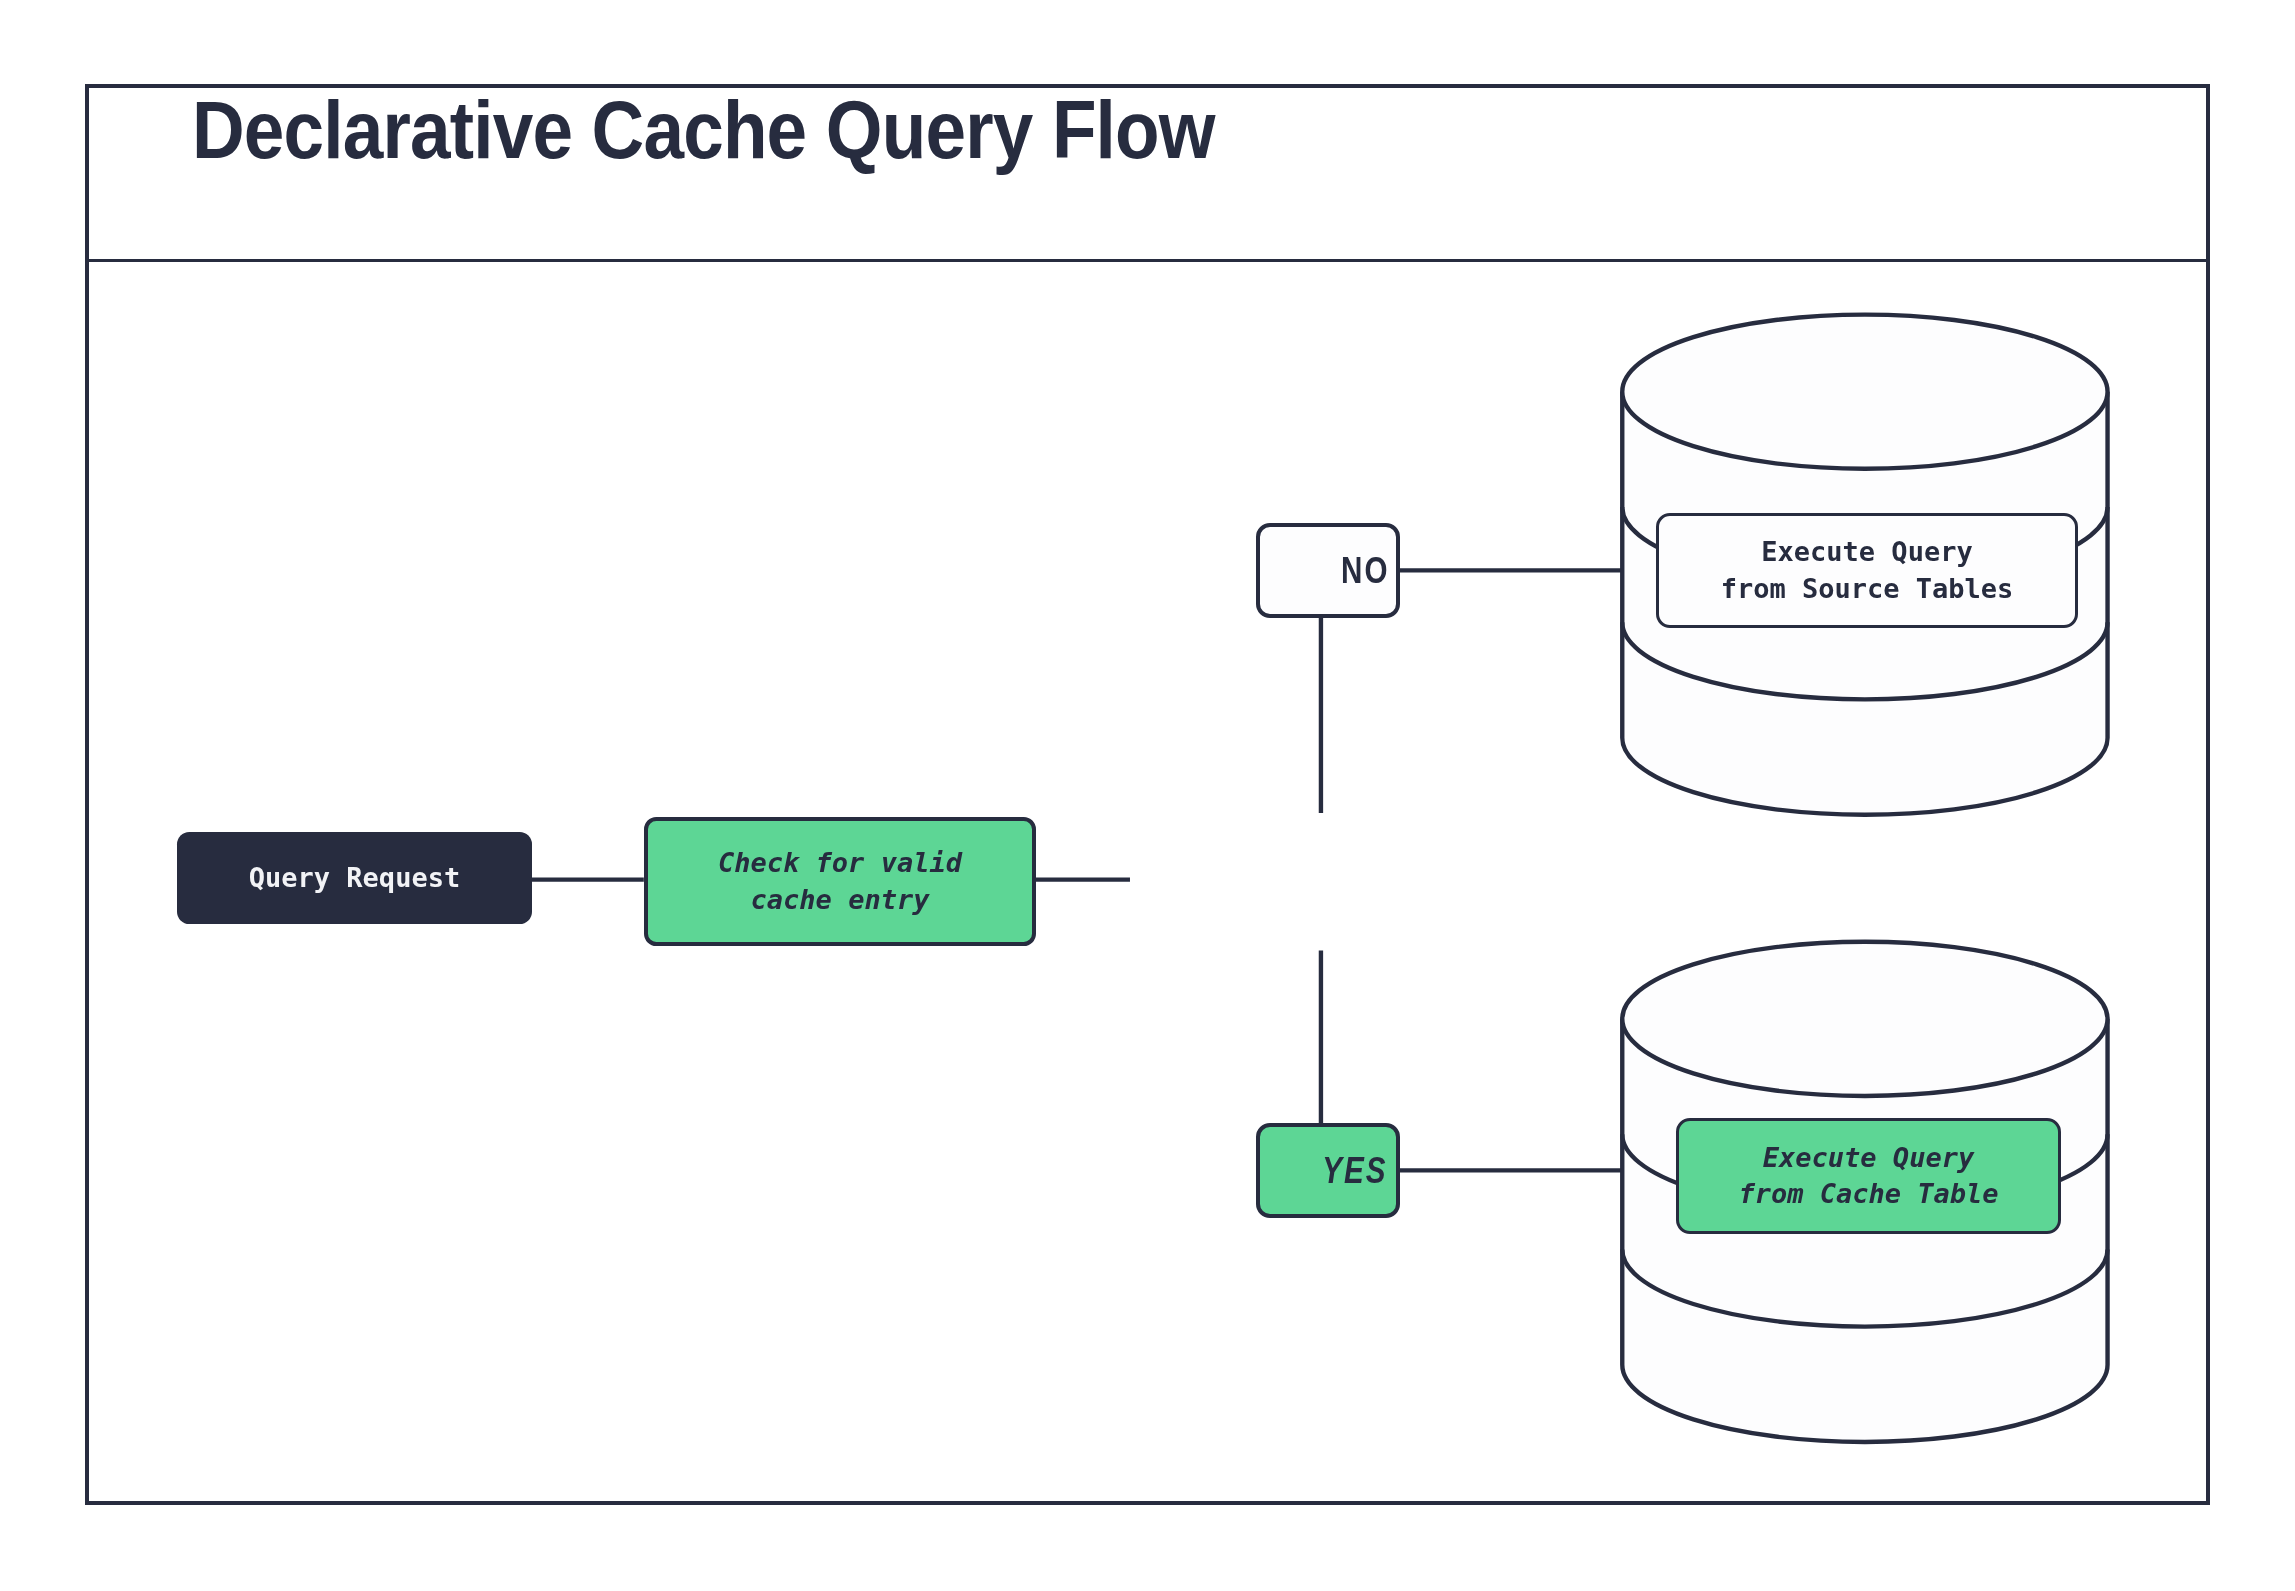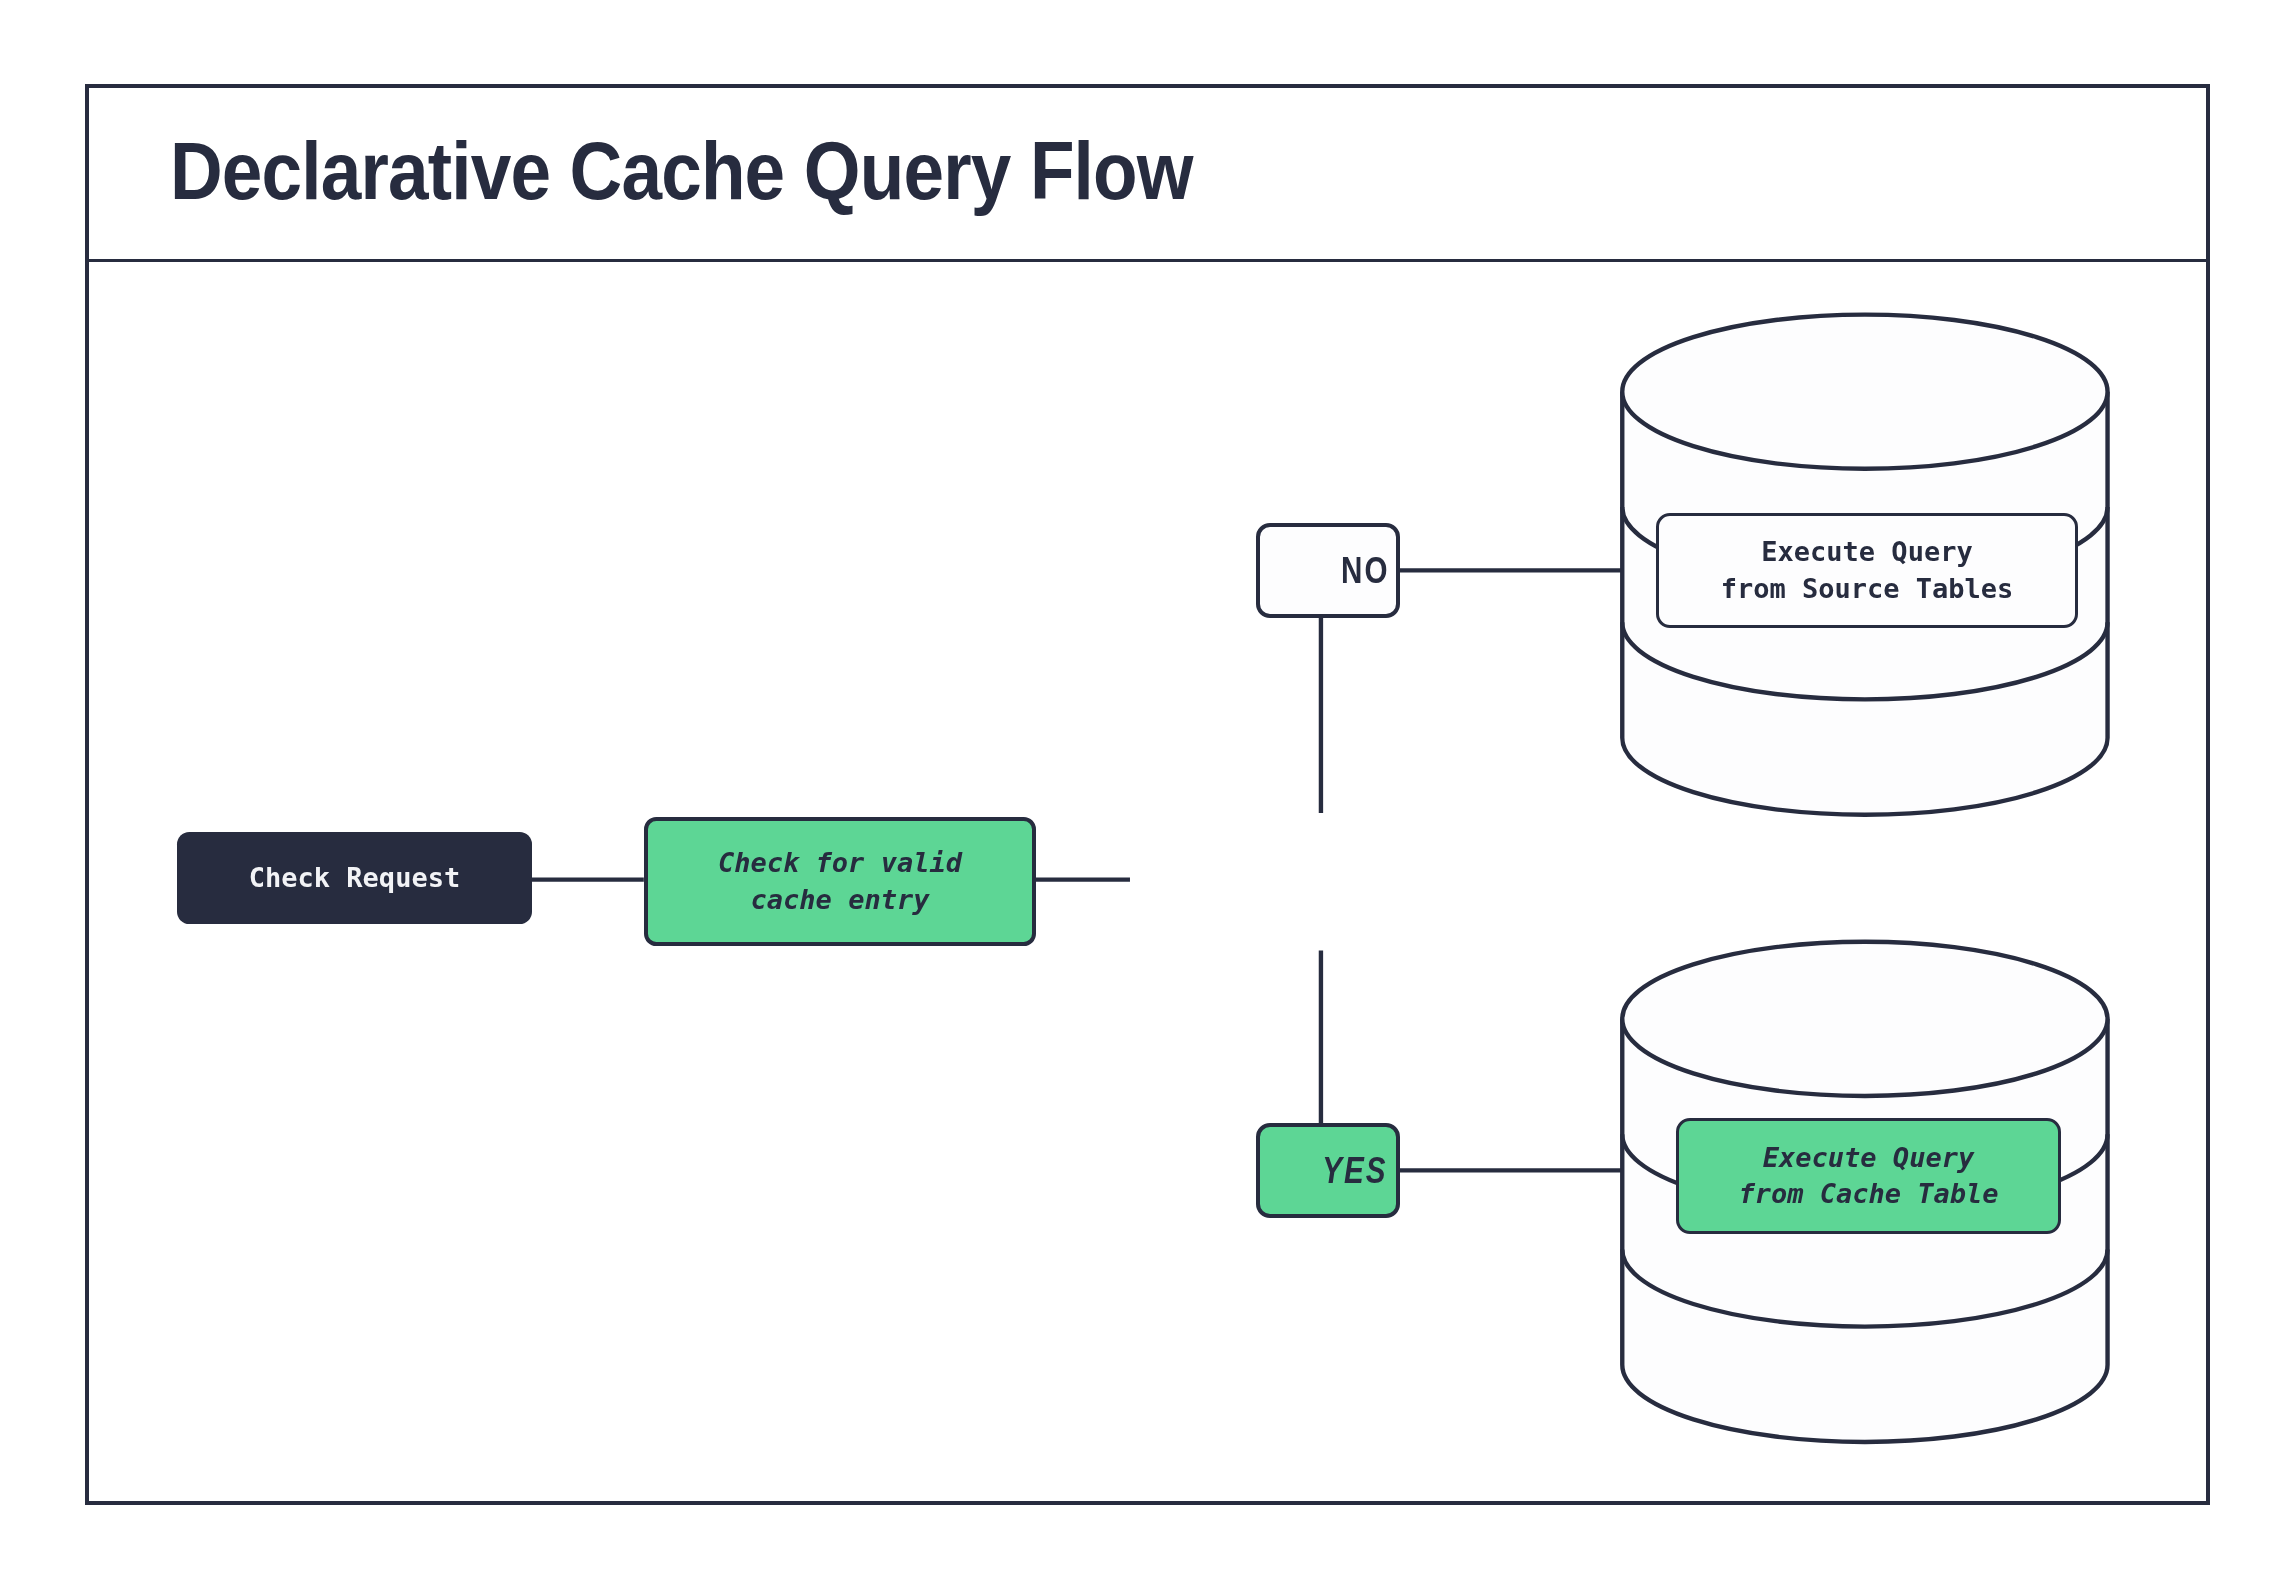--- a/index.html
+++ b/index.html
@@ -19,22 +19,22 @@
     box-sizing: border-box;
     background: transparent;
   }
   .titlebar {
     position: absolute;
     left: 85px; top: 84px;
     width: 2125px; height: 178px;
     box-sizing: border-box;
     border-bottom: 3.5px solid #272C3F;
     display: flex;
-    align-items: center;
-    padding-left: 85px;
+    align-items: flex-start;
+    padding-left: 107px;
   }
   .title-text {
     display: inline-block;
     font-family: "Liberation Sans", sans-serif;
     font-weight: 700;
     font-size: 81px;
     color: #272C3F;
     letter-spacing: -0.9px;
     transform: scaleX(0.9);
     transform-origin: left center;
@@ -114,21 +114,21 @@
 
       <g>
         <path d="M1852 1163 L1852 1558 A277 88 0 0 0 2406 1558 L2406 1163" fill="#FDFDFE"></path>
         <path d="M1852 1294.7 A277 88 0 0 0 2406 1294.7"></path>
         <path d="M1852 1426.3 A277 88 0 0 0 2406 1426.3"></path>
         <ellipse cx="2129" cy="1163" rx="277" ry="88" fill="#FDFDFE"></ellipse>
       </g>
     </g>
   </svg>
 
-  <div id="query-request" class="node dark">Check Request</div>
+  <div id="query-request" class="node dark">Query Request</div>
 
   <div id="check-cache" class="node green">Check for valid
 cache entry</div>
 
 
   <div id="no-tag" class="node white tag">
     <span class="tag-inner">NO</span>
   </div>
 
   <div id="yes-tag" class="node green tag">

